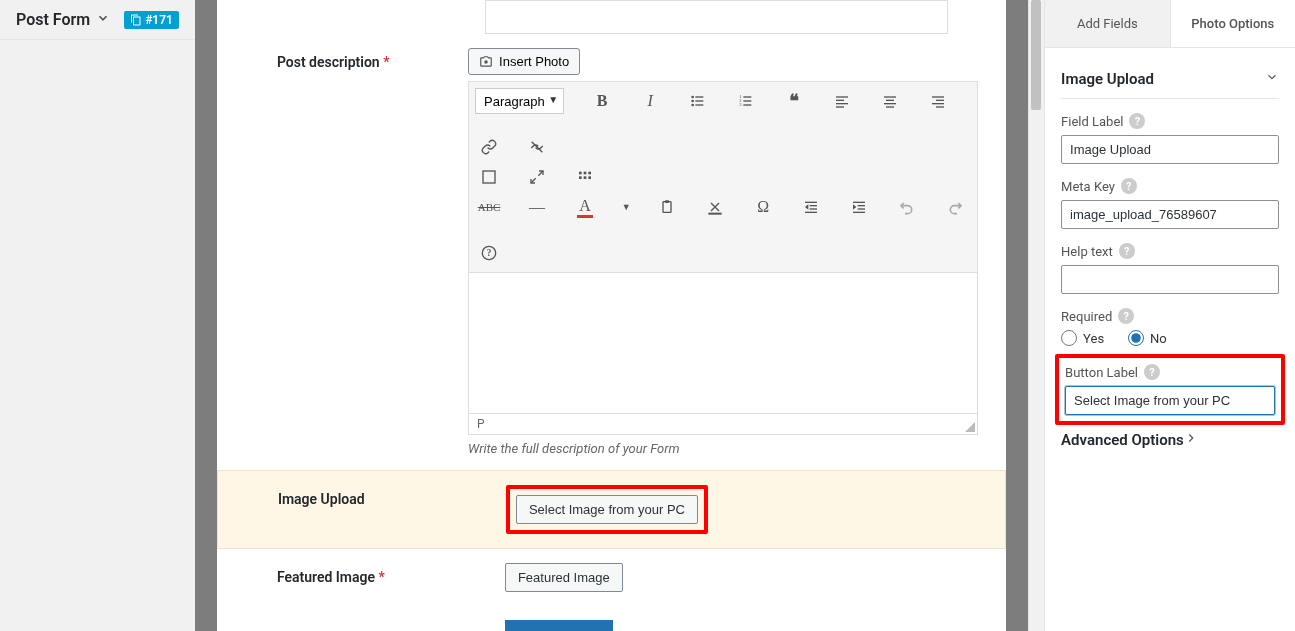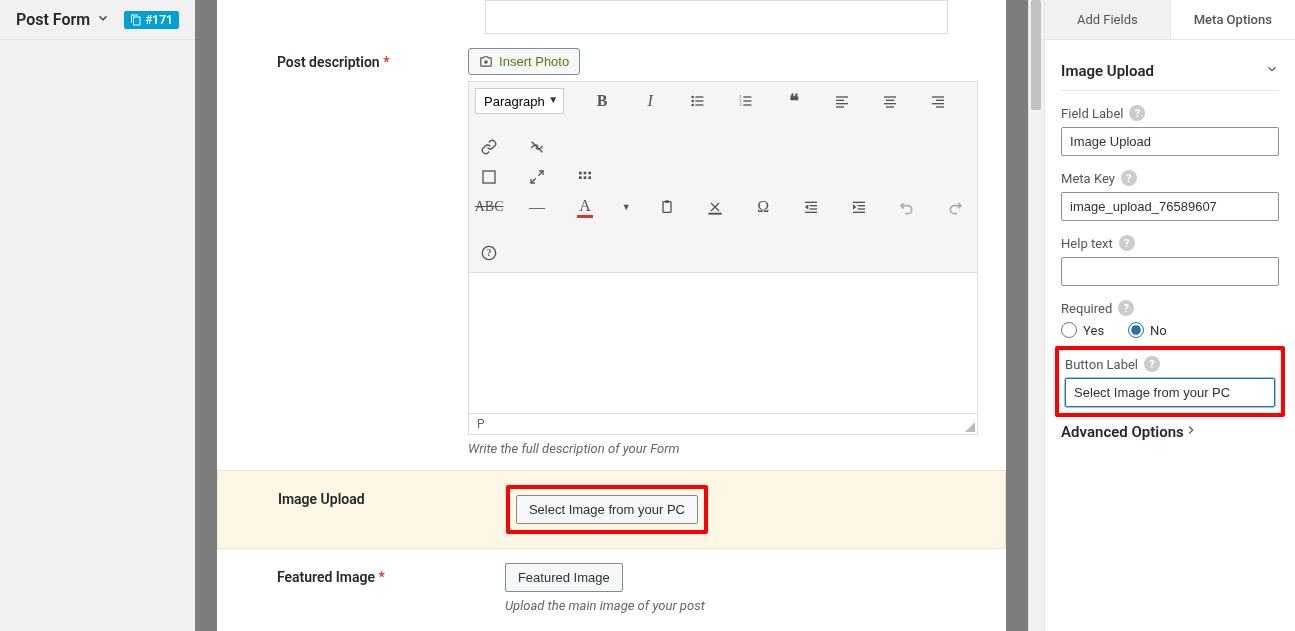--- a/index.html
+++ b/index.html
@@ -25,21 +25,21 @@
 
 .form-inner { padding: 0 28px 20px 28px; }
 
 .blank-input-row { margin-left: 240px; margin-right: 30px; height: 34px; border: 1px solid #ddd; background: #fff; }
 
 .form-row { display: flex; padding: 14px 0; margin-left: 32px; }
 .field-label-col { width: 228px; padding-top: 6px; font-size: 14px; color: #23282d; font-weight: 600; }
 .req-star { color: #d63638; }
 .field-input-col { flex: 1; }
 
-.insert-photo-btn { display: inline-flex; align-items: center; gap: 6px; border: 1px solid #7e8993; background: #f6f7f7; color: #4d7c0f; padding: 5px 10px; font-size: 13px; border-radius: 3px; cursor: pointer; margin-bottom: 6px; }
+.insert-photo-btn { display: inline-flex; align-items: center; gap: 6px; border: 1px solid #7e8993; background: #f6f7f7; color: #000000; padding: 5px 10px; font-size: 13px; border-radius: 3px; cursor: pointer; margin-bottom: 6px; }
 
 .editor-wrap { border: 1px solid #ddd; background: #f5f5f5; width: 510px; }
 .editor-toolbar { padding: 4px 6px; border-bottom: 1px solid #ddd; }
 .toolbar-row { display: flex; align-items: center; gap: 20px; padding: 2px 0; flex-wrap: wrap; }
 .format-select { border: 1px solid #ccc; background: #fff; font-size: 13px; padding: 3px 18px 3px 8px; height: 26px; position: relative; appearance: none; }
 .tb-btn { width: 28px; height: 26px; display: inline-flex; align-items: center; justify-content: center; color: #555; cursor: pointer; font-family: serif; font-size: 16px; border-radius: 2px; }
 .tb-btn svg { width: 16px; height: 16px; }
 .editor-content { background: #fff; min-height: 140px; }
 .editor-status { border-top: 1px solid #ddd; background: #fff; padding: 3px 8px; font-size: 12px; color: #666; position: relative; }
 .resize-handle { position: absolute; right: 2px; bottom: 2px; width: 0; height: 0; border-style: solid; border-width: 0 0 10px 10px; border-color: transparent transparent #bbb transparent; }
@@ -48,21 +48,21 @@
 
 .highlighted-row { background: #fff7e5; margin: 0 -28px; padding: 14px 28px; border: 1px solid #f0e4c4; }
 .highlighted-row .form-row { padding: 0; }
 
 .select-btn { border: 1px solid #7e8993; background: #f6f7f7; color: #2c3338; padding: 6px 12px; font-size: 13px; border-radius: 2px; cursor: pointer; }
 .red-outline { border: 4px solid #ff0000; display: inline-block; padding: 6px; border-radius: 2px; }
 
 .primary-btn { background: #2271b1; border: 1px solid #2271b1; color: #fff; padding: 8px 16px; font-size: 14px; border-radius: 0; cursor: pointer; }
 
 
-.tabs { display: flex; height: 40px; }
+.tabs { display: flex; height: 48px; }
 .tab { flex: 1; display: flex; align-items: center; justify-content: center; font-size: 13px; color: #555; border-bottom: 1px solid #e5e5e5; cursor: pointer; }
 .tab.inactive { background: #f1f1f1; border-right: 1px solid #e5e5e5; }
 .tab.active { background: #fff; font-weight: 500; }
 
 .panel-section { padding: 12px 16px; }
 .panel-header { display: flex; justify-content: space-between; align-items: center; font-size: 15px; font-weight: 600; color: #23282d; padding: 10px 0; border-bottom: 1px solid #e5e5e5; margin-bottom: 14px; cursor: pointer; }
 
 .opt-group { margin-bottom: 14px; }
 .opt-label { font-size: 13px; color: #555; margin-bottom: 6px; display: flex; align-items: center; gap: 6px; }
 .help-icon { width: 16px; height: 16px; background: #ccc; color: #fff; border-radius: 50%; display: inline-flex; align-items: center; justify-content: center; font-size: 11px; font-weight: 700; cursor: help; }
@@ -212,21 +212,21 @@
                           <rect x="3" y="4" width="4" height="4"></rect>
                           <rect x="10" y="4" width="4" height="4"></rect>
                           <rect x="17" y="4" width="4" height="4"></rect>
                           <rect x="3" y="11" width="4" height="4"></rect>
                           <rect x="10" y="11" width="4" height="4"></rect>
                           <rect x="17" y="11" width="4" height="4"></rect>
                         </svg>
                       </span>
                   </div>
                   <div class="toolbar-row">
-                    <span class="tb-btn" style="font-size:14px">
+                    <span class="tb-btn" style="font-size:11px">
                         <s>ABC</s>
                       </span>
                     <span class="tb-btn">—</span>
                     <span class="tb-btn">
                         <span style="border-bottom:3px solid #d63638; padding:0 2px">A</span>
                       </span>
                     <span class="tb-btn" style="width:14px; font-size:9px">▼</span>
                     <span class="tb-btn">
                         <svg viewBox="0 0 24 24" fill="#555">
                           <rect x="6" y="4" width="12" height="16" rx="1" fill="none" stroke="#555" stroke-width="2"></rect>
@@ -298,21 +298,20 @@
               </div>
             </div>
           </div>
 
           <div class="form-row">
             <div class="field-label-col">
               <span>Featured Image</span> <span class="req-star">*</span>
             </div>
             <div class="field-input-col">
               <button class="select-btn">Featured Image</button>
-              <div class="help-text">Upload the main image of your post</div>
             </div>
           </div>
 
           <div class="form-row">
             <div class="field-label-col"></div>
             <div class="field-input-col">
               <button class="primary-btn">Create Post</button>
             </div>
           </div>
 
@@ -321,21 +320,21 @@
       <div class="dark-rail-right"></div>
       <div class="scrollbar-track">
         <div class="scrollbar-thumb"></div>
       </div>
     </div>
   </div>
 
   <div class="right-sidebar">
     <div class="tabs">
       <div class="tab inactive">Add Fields</div>
-      <div class="tab active">Meta Options</div>
+      <div class="tab active">Photo Options</div>
     </div>
     <div class="panel-section">
       <div class="panel-header">
         <span>Image Upload</span>
         <span><svg width="14" height="14" viewBox="0 0 24 24" fill="none" stroke="#555" stroke-width="2">
               <polyline points="6 9 12 15 18 9"></polyline>
             </svg></span>
       </div>
 
       <div class="opt-group">

